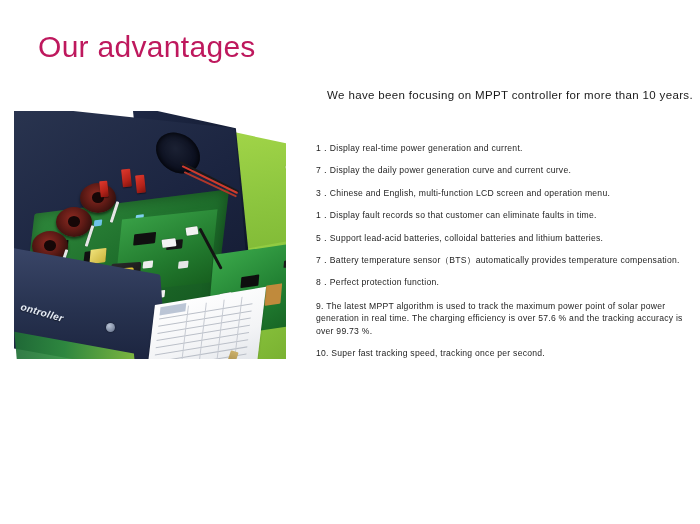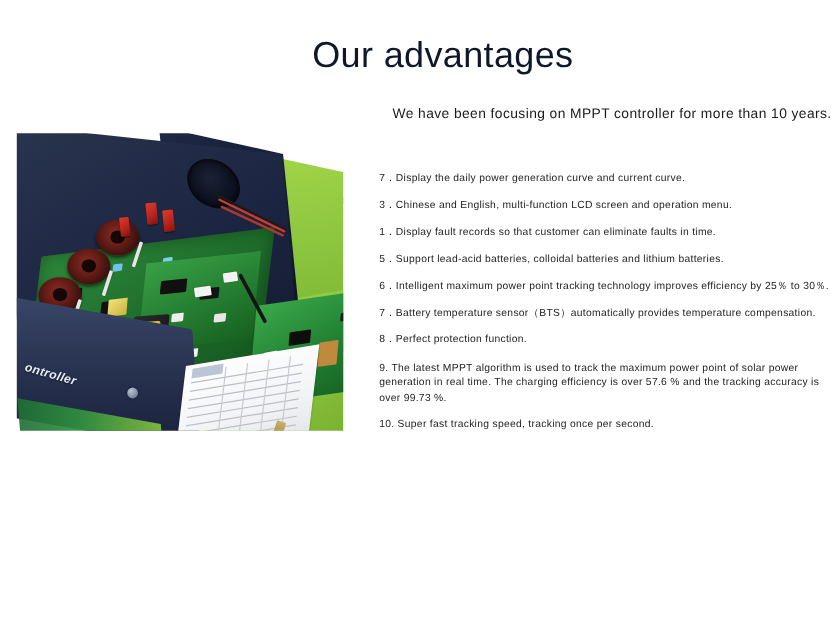--- a/index.html
+++ b/index.html
@@ -22,26 +22,26 @@
     inset: 0;
     background: #ffffff;
   }
 
   
   .page-title {
     position: absolute;
     left: 0;
     top: 30px;
     width: 700px;
-    text-align: center;
+    text-align: left;
     font-size: 30px;
     line-height: 34px;
     font-weight: 400;
     letter-spacing: 0.3px;
-    color: #0f172a;
+    color: #be185d;
     padding-left: 38px;
     box-sizing: border-box;
   }
 
   
   .subtitle {
     position: absolute;
     left: 321px;
     top: 88px;
     width: 372px;
@@ -452,24 +452,24 @@
       <span class="vline" style="left:34px;"></span>
       <span class="vline" style="left:52px;"></span>
       <span class="vline" style="left:70px;"></span>
       <span class="vline" style="left:88px;"></span>
     </div>
     <div class="ph-layer ph-tag"></div>
 
   </div>
 
   <div class="feature-list">
+    <div class="feature-item">1．Display real-time power generation and current.</div>
     <div class="feature-item">7．Display the daily power generation curve and current curve.</div>
     <div class="feature-item">3．Chinese and English, multi-function LCD screen and operation menu.</div>
     <div class="feature-item">1．Display fault records so that customer can eliminate faults in time.</div>
     <div class="feature-item">5．Support lead-acid batteries, colloidal batteries and lithium batteries.</div>
-    <div class="feature-item">6．Intelligent maximum power point tracking technology improves efficiency by 25％ to 30％.</div>
     <div class="feature-item">7．Battery temperature sensor（BTS）automatically provides temperature compensation.</div>
     <div class="feature-item">8．Perfect protection function.</div>
     <div class="feature-item multiline">9. The latest MPPT algorithm is used to track the maximum power point of solar power generation in real time. The charging efficiency is over 57.6 % and the tracking accuracy is over 99.73 %.</div>
     <div class="feature-item">10. Super fast tracking speed, tracking once per second.</div>
   </div>
 
 </div>
 
 </body></html>

